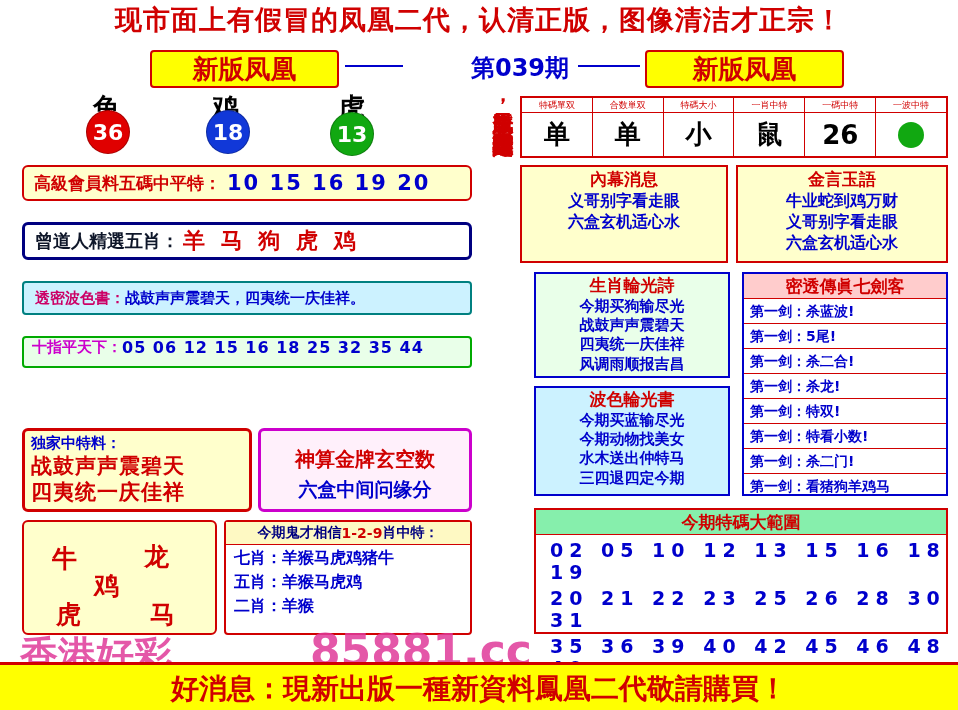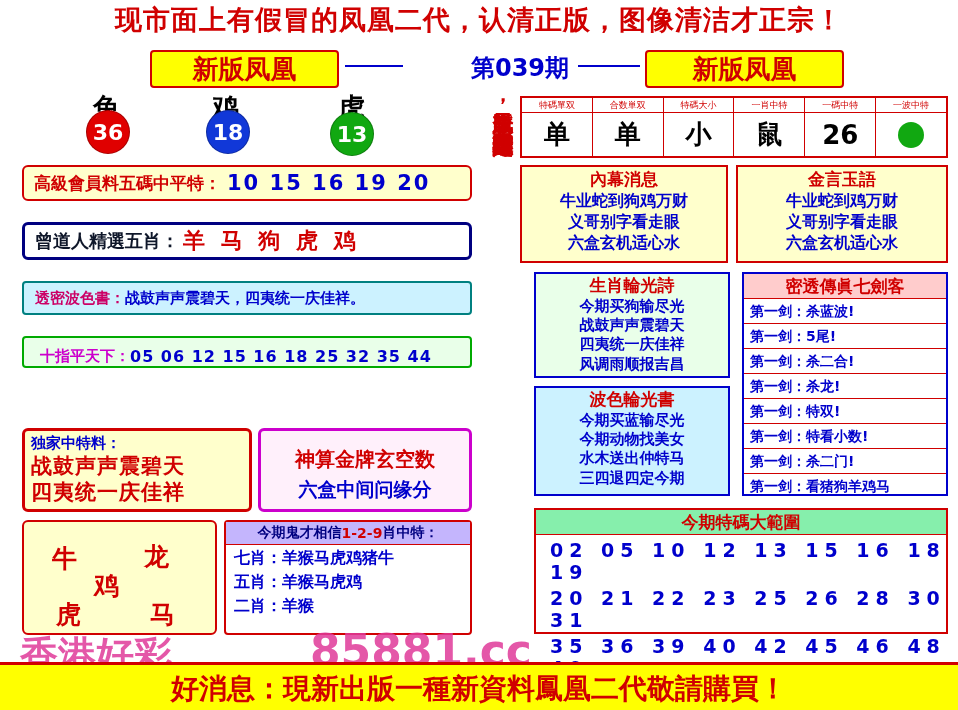--- a/index.html
+++ b/index.html
@@ -78,21 +78,21 @@
     left:22px;top:281px;width:450px;height:34px;
     border:2px solid #008080;border-radius:4px;background:#ccf2ff;
     display:flex;align-items:center;padding-left:11px;
   }
   .b-tmb .lbl{color:#cc0066;font-size:15px;font-weight:bold;}
   .b-tmb .val{color:#0000cc;font-size:15px;font-weight:bold;}
 
   .b-szp{
     left:22px;top:336px;width:450px;height:32px;
     border:2px solid #00aa00;border-radius:4px;background:#e9ffe9;
-    display:flex;align-items:flex-end;padding-left:16px;
+    display:flex;align-items:flex-start;padding-left:8px;
   }
   .b-szp .lbl{color:#cc00cc;font-size:15px;font-weight:bold;}
   .b-szp .val{color:#0000cc;font-size:16px;font-weight:bold;letter-spacing:1px;}
 
   .b-xj{
     left:22px;top:387px;width:450px;height:32px;
     border:2px solid #ff8800;border-radius:16px;background:#fff3e0;
     display:flex;align-items:center;justify-content:center;
   }
   .b-xj .t{color:#d00000;font-size:16px;font-weight:bold;}
@@ -118,21 +118,21 @@
     border:2px solid #d00000;border-radius:6px;background:#ffffcc;
     position:absolute;
   }
   .b-four span{position:absolute;color:#d00000;font-size:25px;font-weight:bold;}
 
   .b-tmb2{
     left:224px;top:520px;width:248px;height:115px;
     border:2px solid #d00000;border-radius:4px;background:#ffffff;
   }
   .b-tmb2 .hd{
-    height:22px;background:#c4b5fd;border-bottom:1px solid #d00000;
+    height:22px;background:#fef9c3;border-bottom:1px solid #d00000;
     display:flex;align-items:center;justify-content:center;
     font-size:14px;font-weight:bold;color:#000080;
   }
   .b-tmb2 .hd .hl{color:#d00000;}
   .b-tmb2 .rw{font-size:16px;font-weight:bold;color:#0000cc;padding:3px 0 0 8px;}
 
   
   .vtext{
     position:absolute;left:478px;top:96px;width:36px;height:550px;
     color:#d00000;font-size:21px;font-weight:bold;line-height:1.07;
@@ -324,21 +324,20 @@
       <div>鼠</div>
       <div>26</div>
       <div>
           <span class="wave-dot"></span>
         </div>
     </div>
   </div>
 
   <div class="p-nm">
     <div class="p-ttl">內幕消息</div>
-    <div class="p-line">牛业蛇到狗鸡万财</div>
     <div class="p-line">义哥别字看走眼</div>
     <div class="p-line">六盒玄机适心水</div>
   </div>
 
   <div class="p-jy">
     <div class="p-ttl">金言玉語</div>
     <div class="p-line">牛业蛇到鸡万财</div>
     <div class="p-line">义哥别字看走眼</div>
     <div class="p-line">六盒玄机适心水</div>
   </div>

